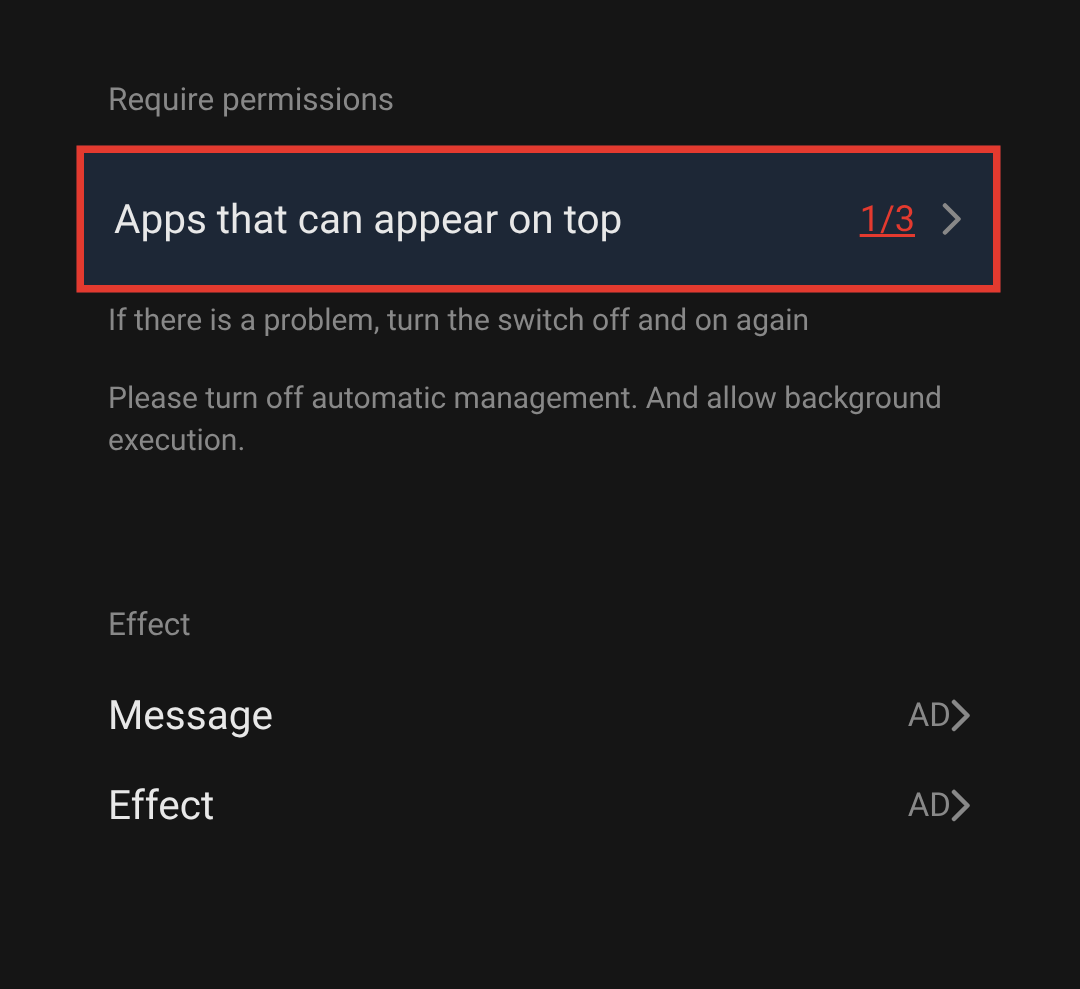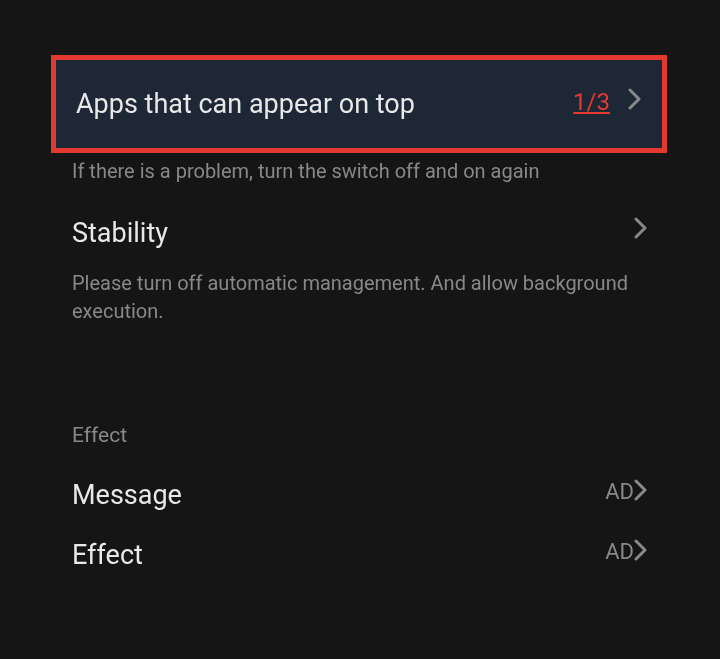--- a/index.html
+++ b/index.html
@@ -19,20 +19,21 @@
       padding-top: 55px;
     }
     .section-header {
       color: #888;
       font-size: 21px;
       padding: 0 72px 18px 72px;
       font-weight: 400;
     }
     .item {
       display: flex;
+      align-items: center;
       padding: 18px 72px;
       position: relative;
     }
     .item-highlighted {
       border: 5px solid #e33a2f;
       background: #1d2736;
       margin: 0 53px 0 51px;
       padding: 28px 20px 28px 20px;
     }
     .item-title {
@@ -75,41 +76,34 @@
     }
     .item-regular {
       padding: 14px 72px 14px 72px;
     }
   </style>
 </head>
 <body>
 
 <div class="container">
 
+  <div class="section-header">Require permissions</div>
 
   <div class="item item-highlighted">
     <div class="item-title">Apps that can appear on top</div>
     <div class="item-value">1/3</div>
     <div class="chevron">
       <svg width="14" height="22" viewBox="0 0 14 22" fill="none">
         <path d="M2 2 L11 11 L2 20" stroke="#888" stroke-width="3" stroke-linecap="round" stroke-linejoin="round"></path>
       </svg>
     </div>
   </div>
 
   <div class="description desc-after-highlight">If there is a problem, turn the switch off and on again</div>
 
-  <div class="item item-regular">
-    <div class="item-title">Stability</div>
-    <div class="chevron">
-      <svg width="14" height="22" viewBox="0 0 14 22" fill="none">
-        <path d="M2 2 L11 11 L2 20" stroke="#888" stroke-width="3" stroke-linecap="round" stroke-linejoin="round"></path>
-      </svg>
-    </div>
-  </div>
 
   <div class="description">Please turn off automatic management. And allow background execution.</div>
 
   <div class="spacer"></div>
 
   <div class="section-header">Effect</div>
 
   <div class="item item-regular">
     <div class="item-title">Message</div>
     <div class="item-badge">AD</div>

